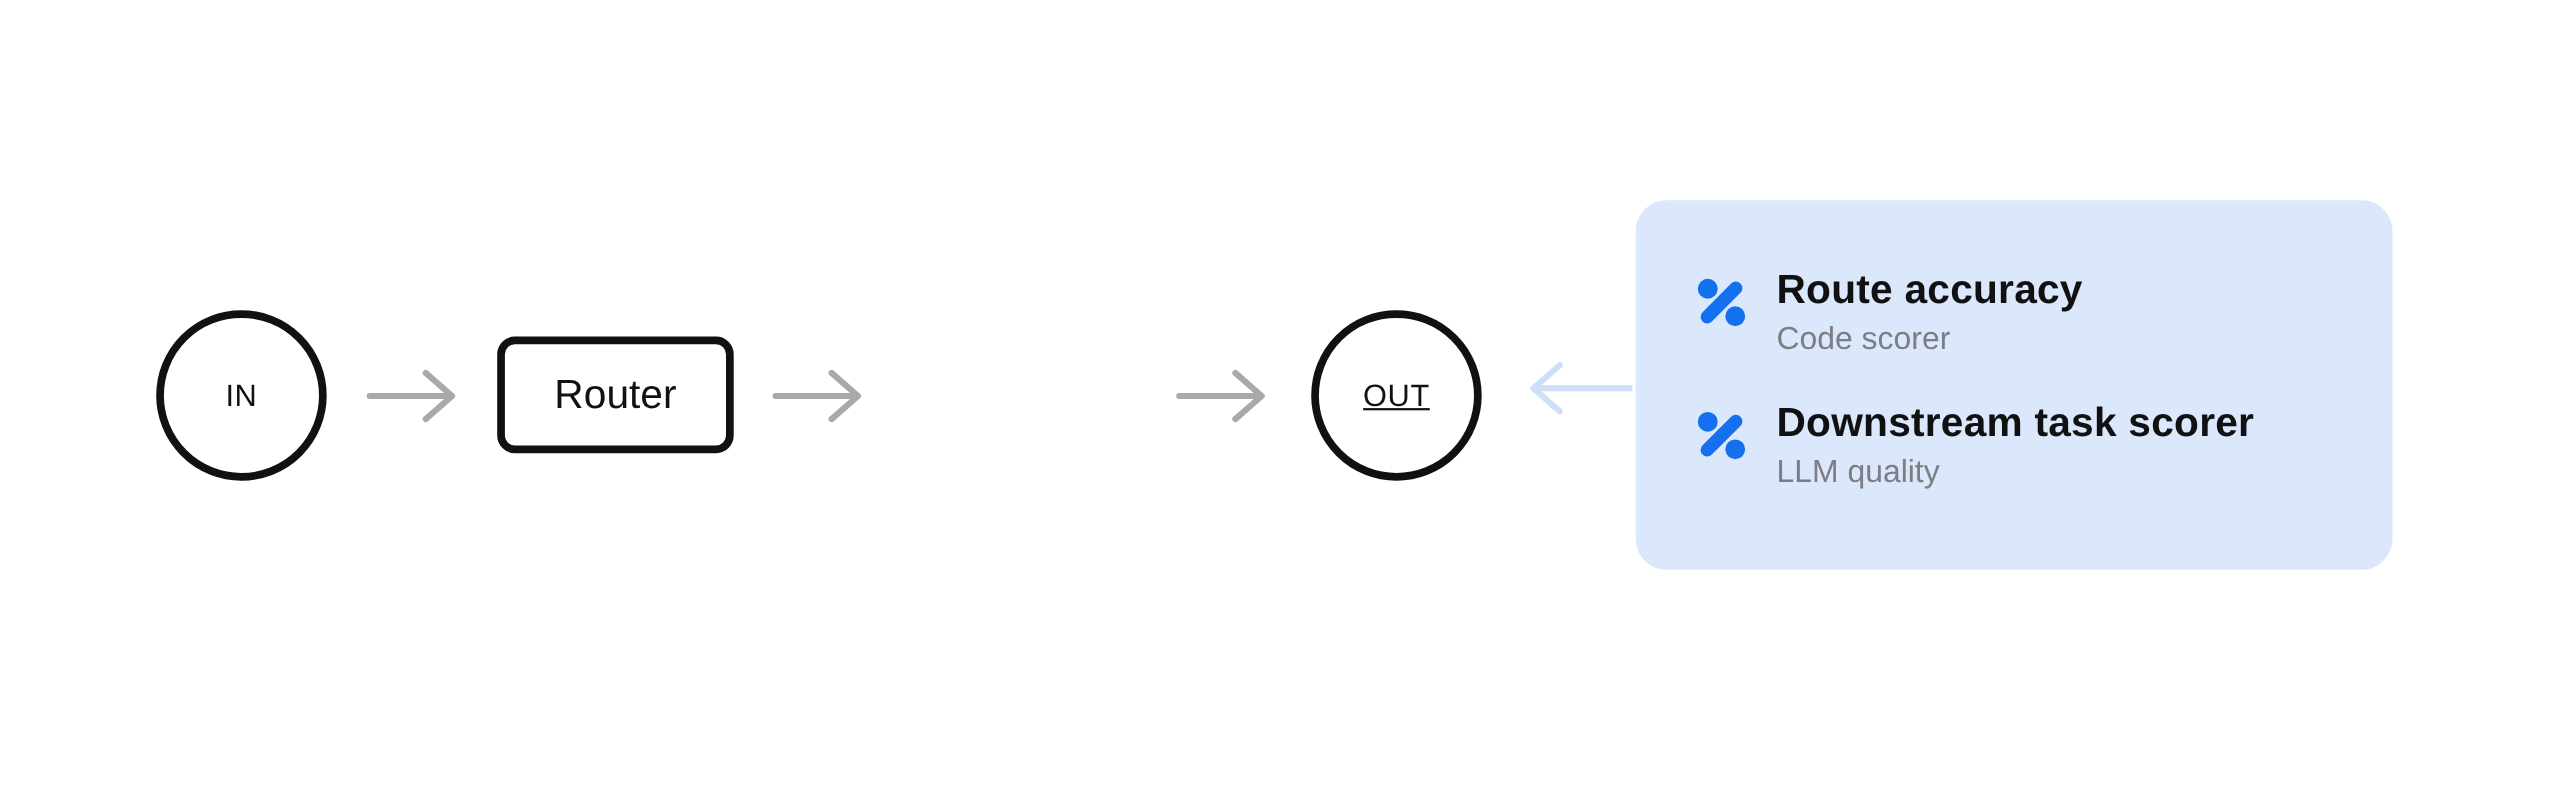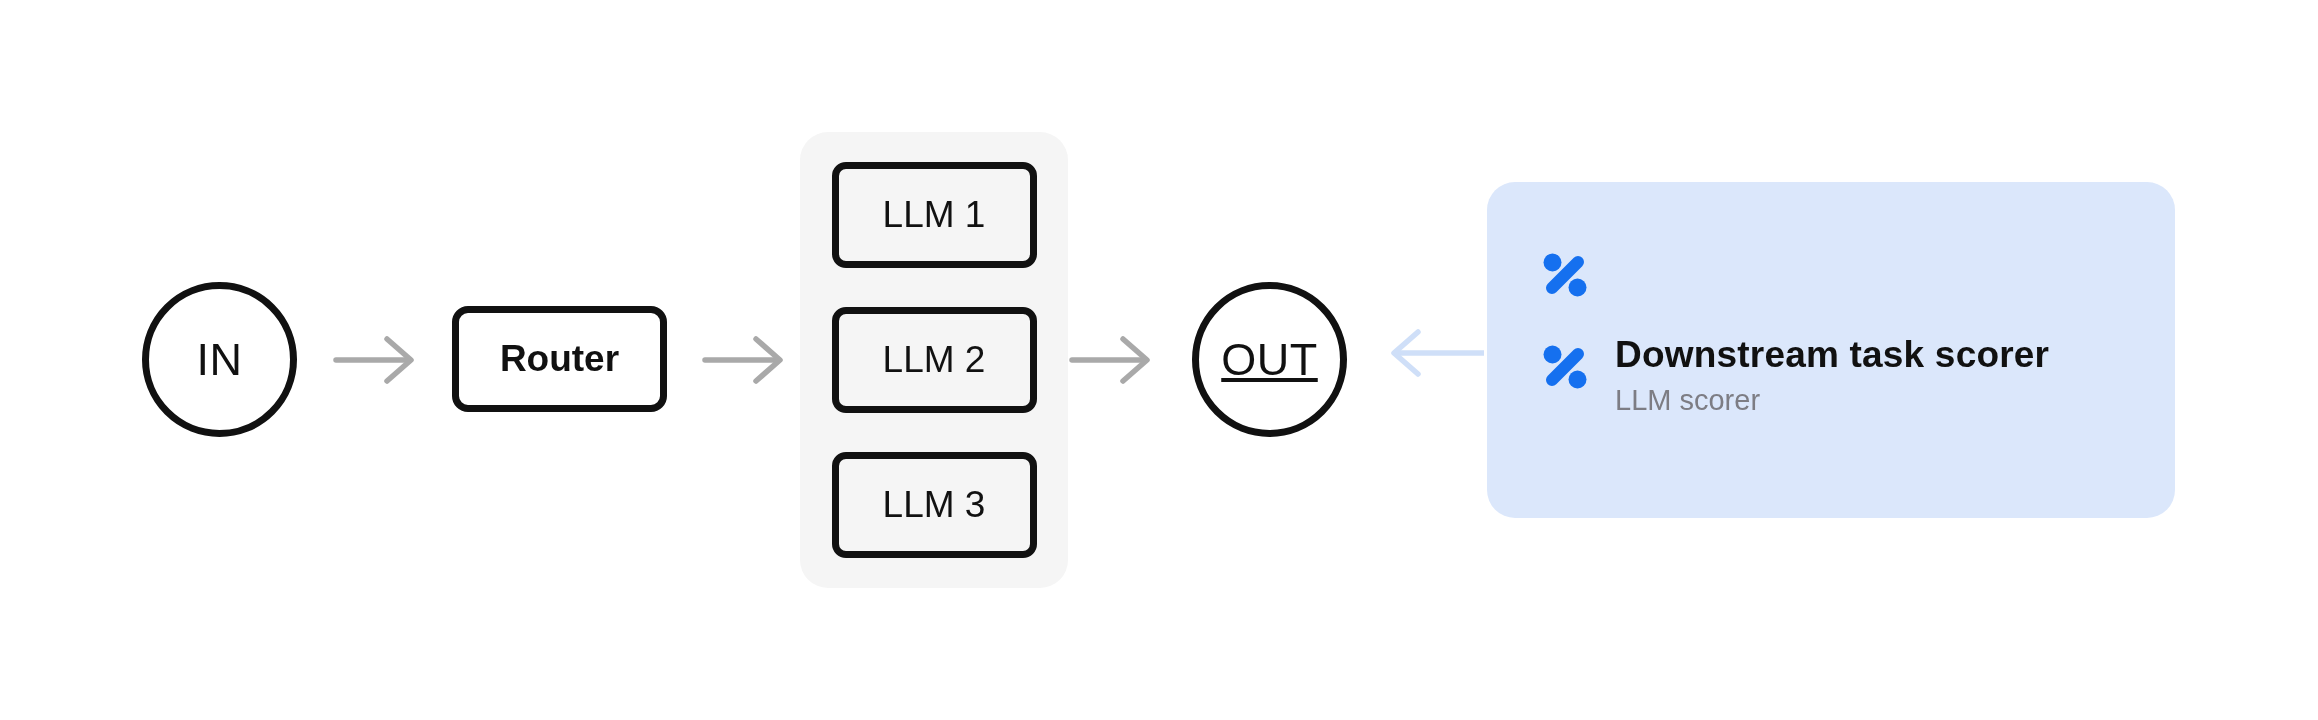--- a/index.html
+++ b/index.html
@@ -21,33 +21,33 @@
     align-items: center;
     justify-content: center;
     border: 7px solid var(--stroke-black, #111);
     color: var(--text-black, #111);
     background: #ffffff;
   }
   .circle {
     width: 155px;
     height: 155px;
     border-radius: 50%;
-    font-size: 45px;
+    font-size: 28px;
     font-weight: 500;
     letter-spacing: 0.5px;
     text-align: right;
   }
   #in  { left: 142px;  top: 282px; }
   #out { left: 1192px; top: 282px; text-decoration: underline; }
   #router {
     left: 452px; top: 306px;
     width: 215px; height: 106px;
     border-radius: 16px;
     font-size: 37px;
-    font-weight: 700;
+    font-weight: 400;
   }
 
   
   .llm-group {
     position: absolute;
     left: 800px; top: 132px;
     width: 268px; height: 456px;
     background: var(--llm-group-bg, #f5f5f5);
     border-radius: 28px;
     display: flex;
@@ -140,31 +140,20 @@
     <span>Router</span>
   </div>
 
   <svg class="arrow gray" style="left:702px; top:336px;" width="82" height="48" viewBox="0 0 82 48" aria-hidden="true">
     <g>
       <line x1="3" y1="24" x2="76" y2="24"></line>
       <polyline points="54,3 78,24 54,45"></polyline>
     </g>
   </svg>
 
-  <div class="llm-group">
-    <div class="llm-box">
-      <span>LLM 1</span>
-    </div>
-    <div class="llm-box">
-      <span>LLM 2</span>
-    </div>
-    <div class="llm-box">
-      <span>LLM 3</span>
-    </div>
-  </div>
 
   <svg class="arrow gray" style="left:1069px; top:336px;" width="82" height="48" viewBox="0 0 82 48" aria-hidden="true">
     <g>
       <line x1="3" y1="24" x2="76" y2="24"></line>
       <polyline points="54,3 78,24 54,45"></polyline>
     </g>
   </svg>
 
   <div class="node circle" id="out">
     <span>OUT</span>
@@ -178,28 +167,32 @@
   </svg>
 
   <div class="panel">
 
     <div class="metric">
       <svg class="metric-icon" viewBox="0 0 46 46" aria-hidden="true">
         <circle class="dot" cx="10.5" cy="10.5" r="9"></circle>
         <circle class="dot" cx="35.5" cy="35.5" r="9"></circle>
         <line class="slash" x1="36" y1="10" x2="10" y2="36"></line>
       </svg>
+      <div>
+        <div class="metric-title">Route accuracy</div>
+        <div class="metric-subtitle">Code scorer</div>
+      </div>
     </div>
 
     <div class="metric">
       <svg class="metric-icon" viewBox="0 0 46 46" aria-hidden="true">
         <circle class="dot" cx="10.5" cy="10.5" r="9"></circle>
         <circle class="dot" cx="35.5" cy="35.5" r="9"></circle>
         <line class="slash" x1="36" y1="10" x2="10" y2="36"></line>
       </svg>
       <div>
         <div class="metric-title">Downstream task scorer</div>
-        <div class="metric-subtitle">LLM scorer</div>
+        <div class="metric-subtitle">LLM quality</div>
       </div>
     </div>
 
   </div>
 </div>
 
 </body></html>

